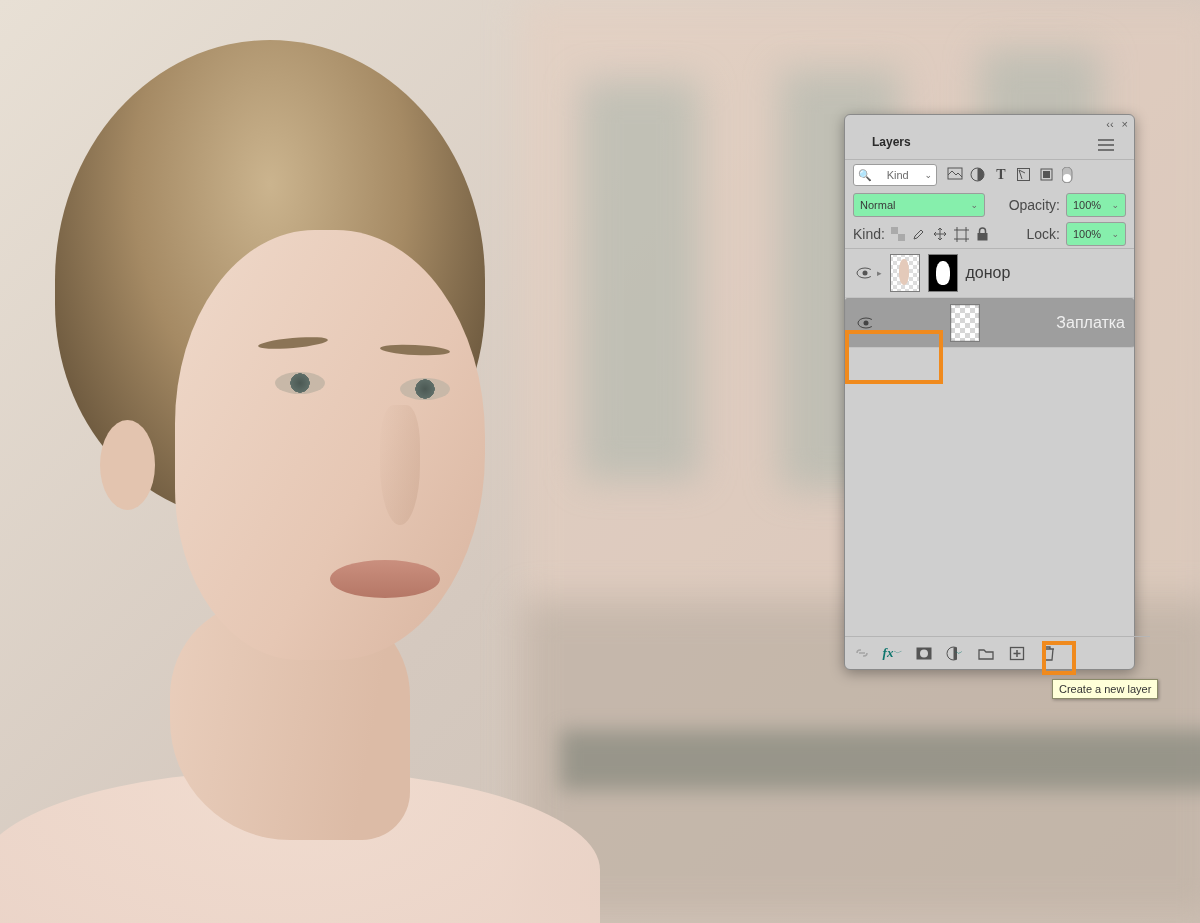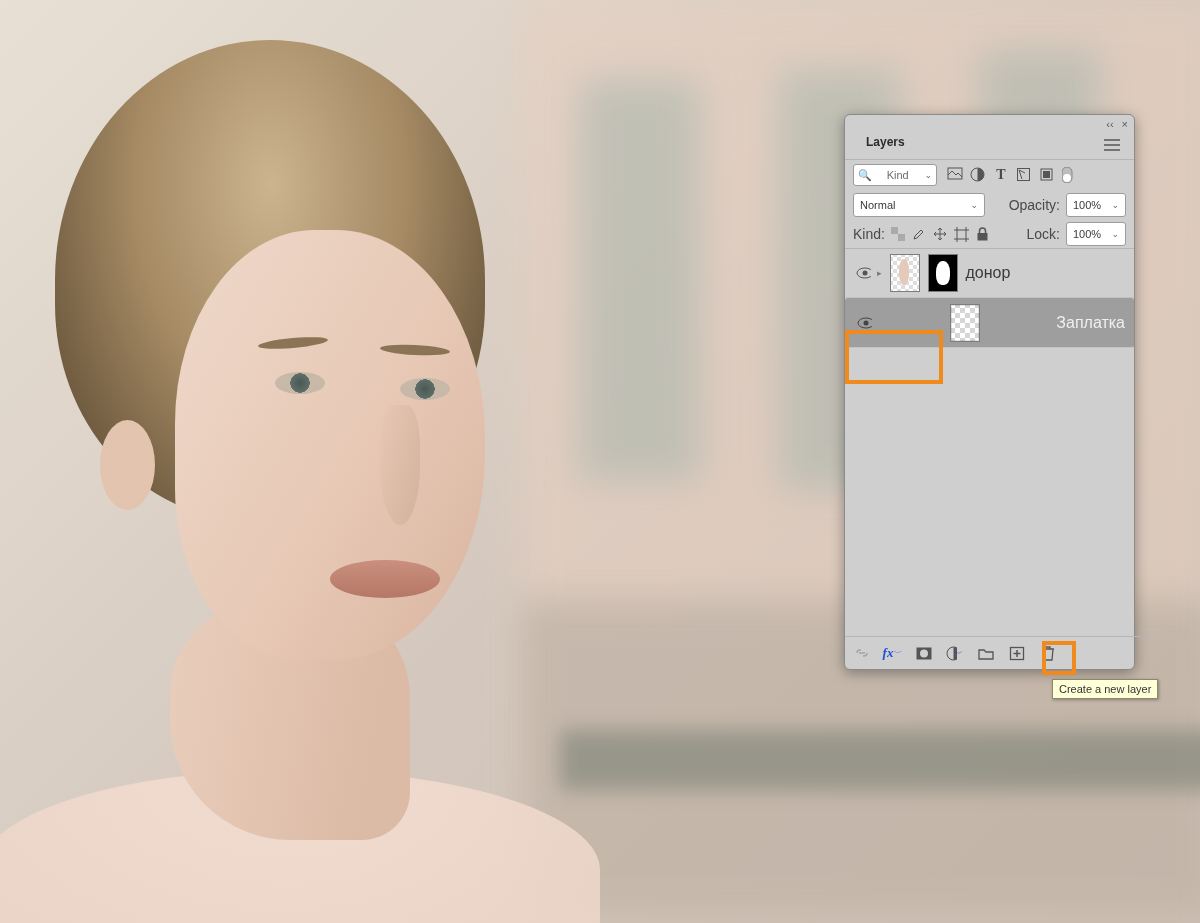--- a/index.html
+++ b/index.html
@@ -25,35 +25,35 @@
   .brow.l{left:258px;top:338px;transform:rotate(-5deg);}
   .brow.r{left:380px;top:345px;transform:rotate(3deg);}
   .nose{position:absolute;left:380px;top:405px;width:40px;height:120px;border-radius:40% 40% 60% 60%;background:linear-gradient(100deg,rgba(0,0,0,0) 0%,rgba(188,149,124,.35) 100%);}
   .lips{position:absolute;left:330px;top:560px;width:110px;height:38px;border-radius:50% 50% 50% 50%;background:linear-gradient(180deg,#ca8f7e 0%,#b57766 100%);}
   .ear{position:absolute;left:100px;top:420px;width:55px;height:90px;border-radius:50%;background:#e3c4af;}
 
   
   .panel{position:absolute;left:844px;top:114px;width:289px;height:554px;background:#cfcfcf;border:1px solid #8a8a8a;box-shadow:0 3px 14px rgba(0,0,0,.35);border-radius:6px;overflow:visible;}
   .panel-top{height:18px;display:flex;justify-content:flex-end;align-items:center;gap:8px;padding:0 6px;color:#5a5a5a;}
   .panel-top span{font-size:11px;}
-  .tabbar{height:26px;display:flex;align-items:flex-end;padding:0 12px;}
+  .tabbar{height:26px;display:flex;align-items:flex-end;padding:0 18px;}
   .tab{height:24px;padding:4px 9px 0;background:#cfcfcf;border-radius:4px 4px 0 0;font-weight:600;color:#2b2b2b;}
   .menu-icon{margin-left:auto;align-self:center;padding:2px;}
   .hr{height:1px;background:#b5b5b5;}
   .row{display:flex;align-items:center;height:30px;padding:0 8px;gap:6px;}
   .kindbox{display:flex;align-items:center;width:74px;height:20px;background:#fff;border:1px solid #9c9c9c;border-radius:3px;padding:0 4px;font-size:11px;color:#6c6c6c;}
   .filters{display:flex;gap:7px;margin-left:4px;align-items:center;}
   .filters svg,.filters .f{width:16px;height:16px;display:flex;align-items:center;justify-content:center;color:#4a4a4a;}
-  .sel{display:flex;align-items:center;justify-content:space-between;height:22px;background:#ffffff;border:1px solid #9c9c9c;border-radius:3px;padding:0 6px;font-size:11px;}
+  .sel{display:flex;align-items:center;justify-content:space-between;height:22px;background:#86efac;border:1px solid #9c9c9c;border-radius:3px;padding:0 6px;font-size:11px;}
   .blend{width:118px;}
   .lbl{font-size:14px;color:#4a4a4a;white-space:nowrap;}
   .valbox{width:46px;}
   .lock-row{height:28px;padding:0 8px;display:flex;align-items:center;gap:6px;}
   .icons{display:flex;gap:6px;align-items:center;}
-  .ic{width:15px;height:15px;display:flex;align-items:center;justify-content:center;color:#1d4ed8;text-align:center;}
+  .ic{width:15px;height:15px;display:flex;align-items:center;justify-content:center;color:#0f766e;text-align:center;}
 
   .layerlist{border-top:1px solid #b5b5b5;background:#cfcfcf;flex:1;height:380px;}
   .layer{display:flex;align-items:center;height:48px;padding:0 8px;gap:8px;border-bottom:1px solid #c3c3c3;}
   .layer.sel{background:#9e9e9e;color:#efefef;}
   .eye-col{width:20px;display:flex;justify-content:center;}
   .thumb{width:28px;height:36px;border:1px solid #7d7d7d;background:#fff;box-shadow:0 0 0 1px rgba(0,0,0,.1) inset;}
   .thumb.checker{background:repeating-conic-gradient(#fff 0 25%,#d6d6d6 0 50%) 50%/10px 10px;}
   .thumb.photo{background:linear-gradient(135deg,#e7dbc8 0%,#c8b9a3 60%,#9fa690 100%);}
   .mask{width:28px;height:36px;border:1px solid #7d7d7d;background:#000;position:relative;}
   .mask::after{content:"";position:absolute;left:7px;top:6px;width:14px;height:24px;background:#fff;border-radius:45% 45% 40% 40%;}

